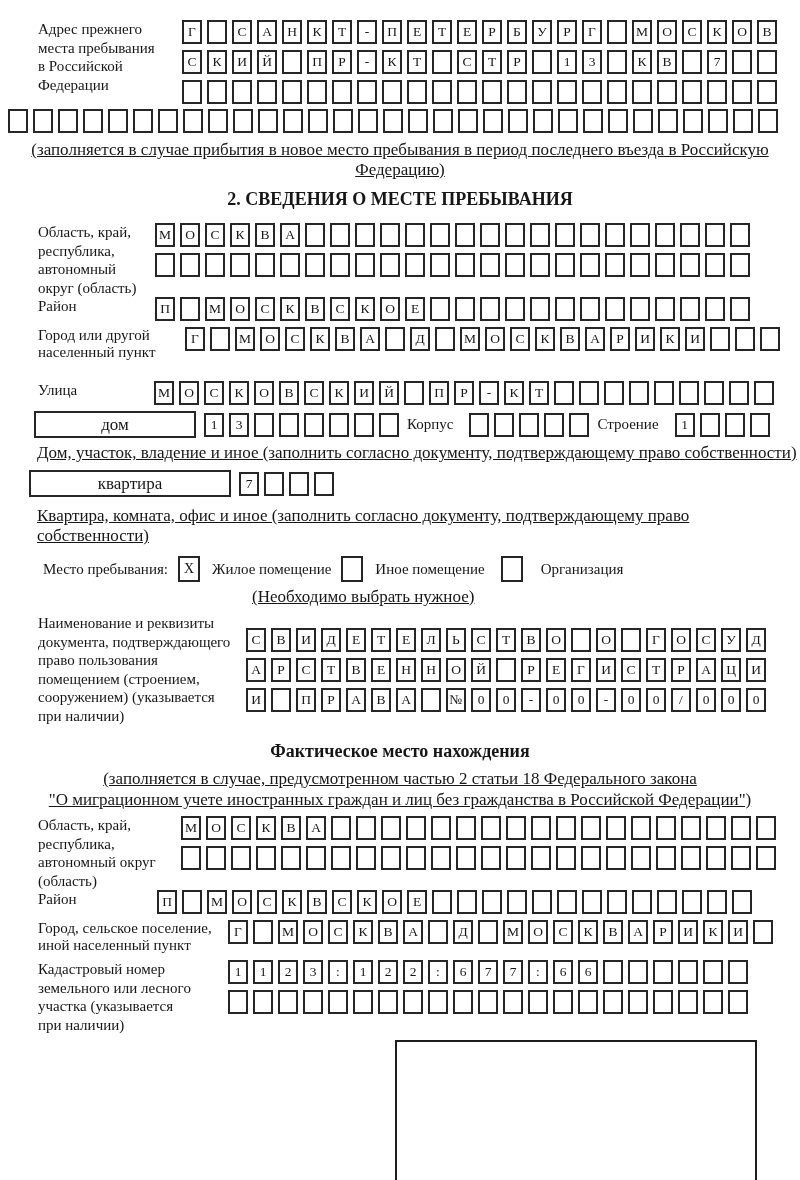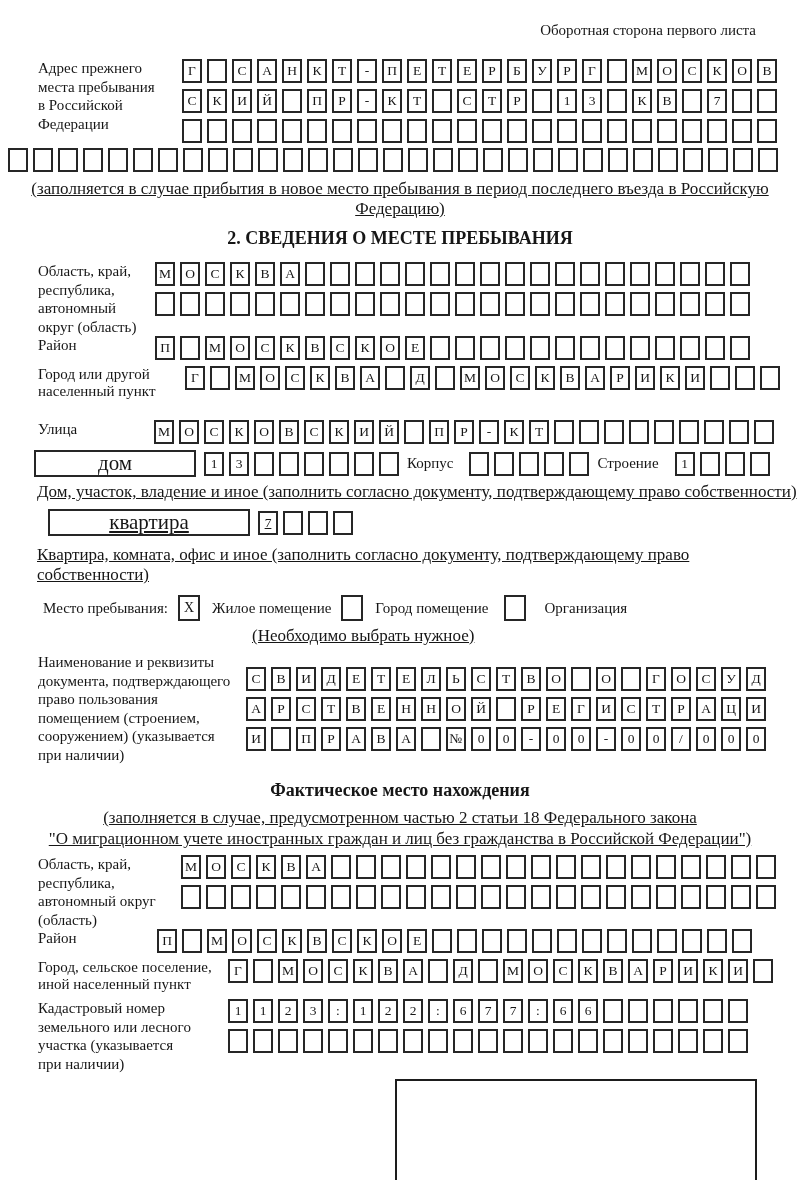--- a/index.html
+++ b/index.html
@@ -32,28 +32,28 @@
   .regionrow .lbl { width:117px; }
   .districtrow { margin-top:0; }
   .districtrow .lbl { width:117px; }
   .cityrow { margin-top:6px;gap:8px; }
   .cityrow .lbl { width:139px; line-height:17px; }
   .streetrow { margin-top:20px; }
   .streetrow .lbl { width:116px; }
   .houserow { margin-left:34px; margin-top:6px; display:flex; align-items:center; }
   .typebox {
     border:2px solid #262626; height:27px; display:flex; align-items:center;
-    justify-content:center; font-size:21px; background:#fff;
+    justify-content:center; font-size:17px; background:#fff;
   }
   .dombox { width:162px; }
   .kvbox { width:202px; }
   .houserow .cellrow { margin-left:8px; }
   .inlbl { font-size:15px; margin:0 8px; flex:0 0 auto; }
   .housenote { margin-left:37px; margin-top:5px; }
-  .aptrow { margin-left:48px; margin-top:7px; display:flex; align-items:center;text-decoration:underline; }
+  .aptrow { margin-left:29px; margin-top:7px; display:flex; align-items:center; }
   .aptnote { margin-left:37px; margin-top:9px; }
   .stayrow { margin-left:43px; margin-top:10px; display:flex; align-items:center; font-size:15px; }
   .stayrow .cb { margin-left:10px; }
   .stayrow .optlbl { margin-left:12px; }
   .staynote { margin-left:252px; margin-top:5px; }
   .docrow { margin-top:7px;align-items:center; }
   .docrow .lbl { width:208px; }
   .facttitle { margin-top:16px; }
   .factnote { margin-top:6px; line-height:21px; white-space:pre-line; }
   .region2row { margin-top:6px; }
@@ -66,21 +66,20 @@
   .stampbox {
     margin-left:395px; margin-top:6px; width:362px; height:177px;
     border:2px solid #1d1d1d; background:#fff;
   }
 </style>
 </head>
 <body>
 
 <div class="page">
 
-  <div class="corner">Оборотная сторона первого листа</div>
 
   <div class="row addr">
     <div class="lbl">Адрес прежнего
 места пребывания
 в Российской
 Федерации</div>
     <div class="cellcol">
       <div class="cellrow">
           <span class="cell">Г</span>
           <span class="cell"></span>
@@ -390,21 +389,21 @@
         <span class="cell"></span>
       </div>
   </div>
   <div class="note aptnote">Квартира, комната, офис и иное (заполнить согласно документу, подтверждающему право собственности)</div>
 
   <div class="stayrow">
     <span>Место пребывания:</span>
     <span class="cell cb">X</span>
     <span class="optlbl">Жилое помещение</span>
     <span class="cell cb"></span>
-    <span class="optlbl">Город помещение</span>
+    <span class="optlbl">Иное помещение</span>
     <span class="cell cb" style="margin-left:16px"></span>
     <span class="optlbl" style="margin-left:18px">Организация</span>
   </div>
   <div class="note staynote">(Необходимо выбрать нужное)</div>
 
   <div class="row docrow">
     <div class="lbl">Наименование и реквизиты
 документа, подтверждающего
 право пользования
 помещением (строением,

